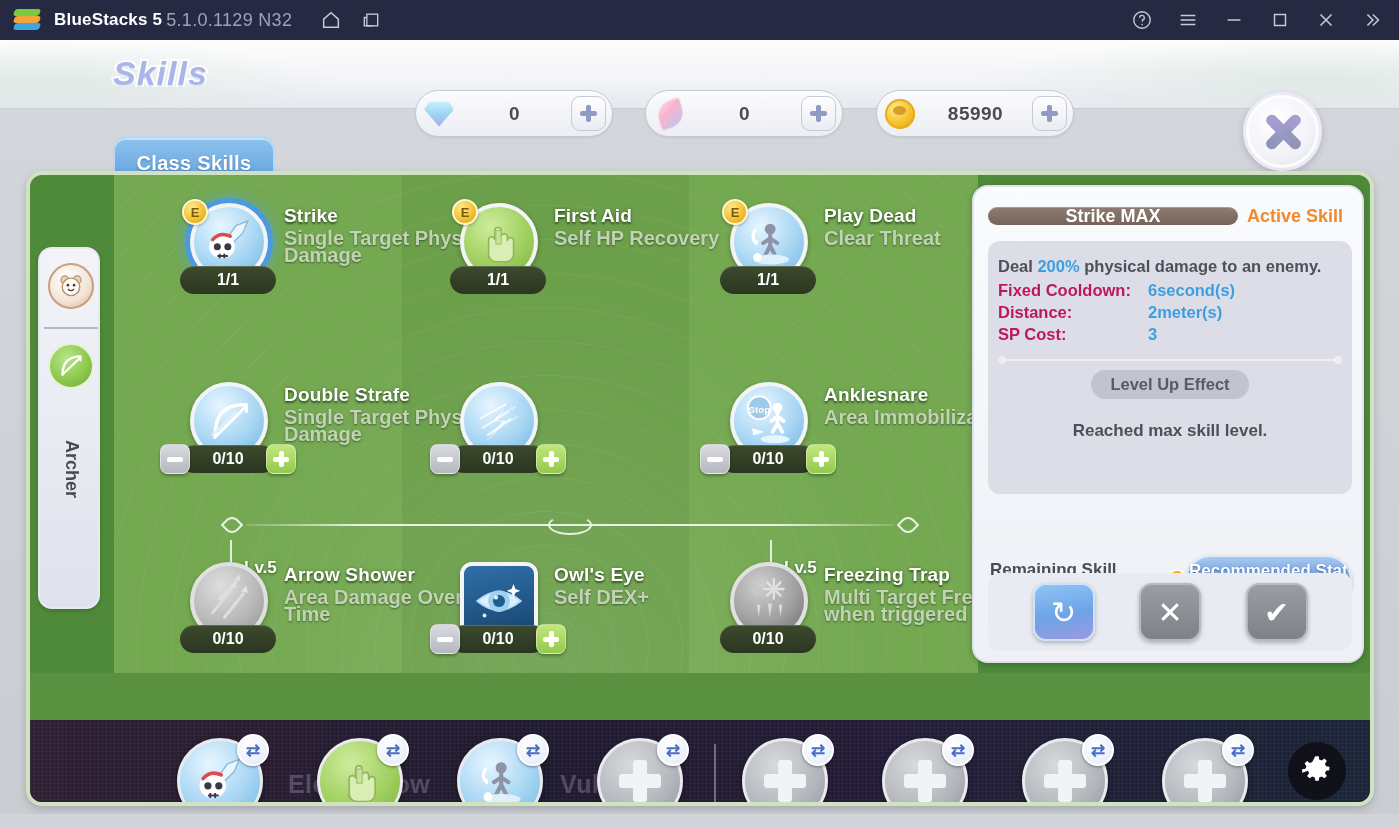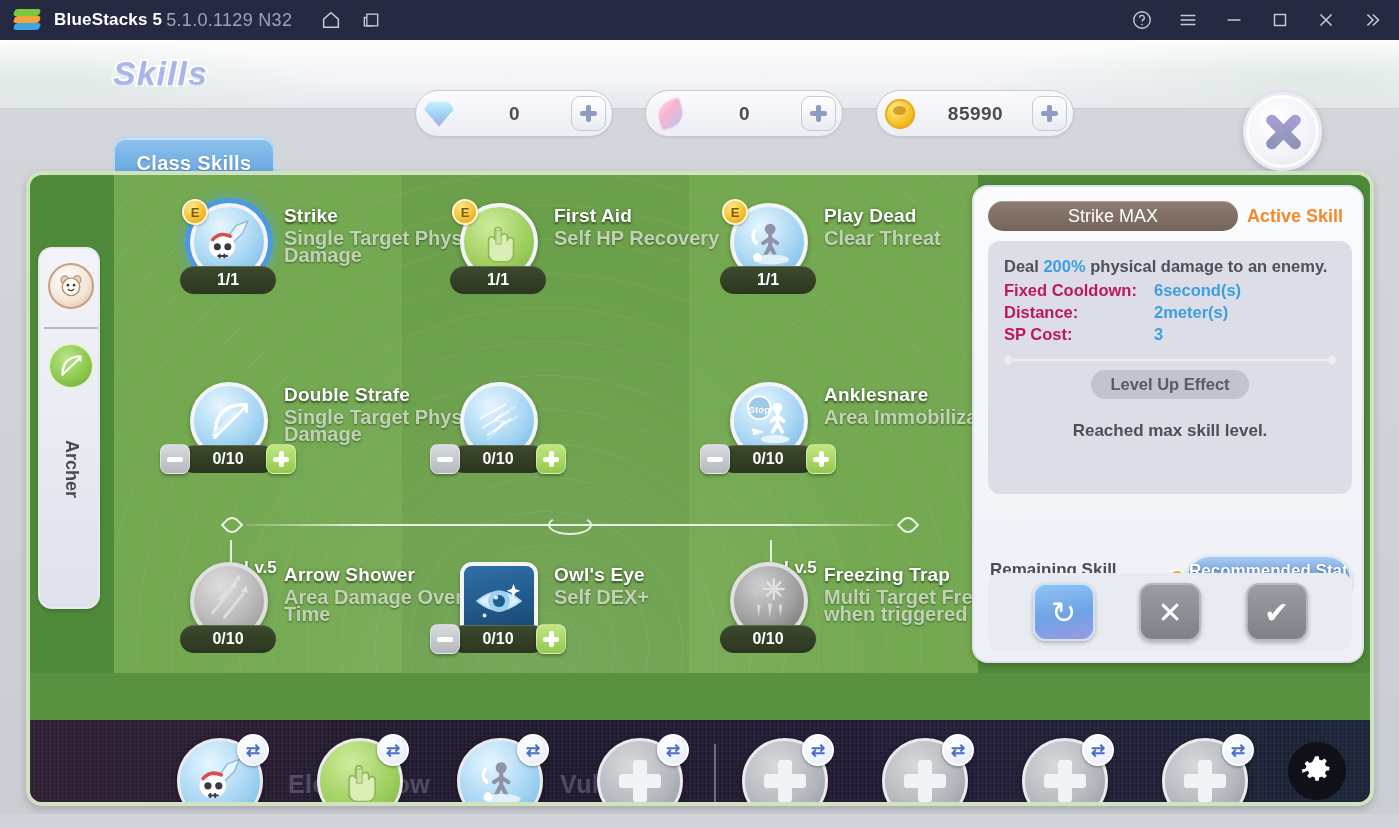--- a/index.html
+++ b/index.html
@@ -248,31 +248,31 @@
 
   
   .info {
     position: absolute; left: 942px; top: 10px; width: 392px; height: 478px;
     background: linear-gradient(180deg,#fafbfd 0%, #eef0f6 100%);
     border: 2px solid #dfe2ec; border-radius: 16px;
     box-shadow: 0 2px 6px rgba(0,0,0,.22);
   }
   .info-head { position: absolute; left: 14px; top: 14px; width: 364px; height: 30px; display: flex; align-items: center; }
   .skill-chip {
-    width: 250px; height: 30px; border-radius: 15px;
+    width: 250px; height: 18px; border-radius: 15px;
     background: linear-gradient(180deg,#8e7c72 0%, #75645b 100%);
-    color: #fff; font-size: 18px; font-weight: normal;
+    color: #fff; font-size: 18px; font-weight: bold;
     display: flex; align-items: center; justify-content: center;
     box-shadow: inset 0 1px 0 rgba(255,255,255,.25);
   }
   .skill-type { flex: 1; text-align: center; color: #f08a2a; font-size: 18px; font-weight: bold; }
 
   .info-body {
     position: absolute; left: 14px; top: 54px; width: 364px; height: 253px;
-    background: #dcdde6; border-radius: 12px; padding: 12px 16px;
+    background: #dcdde6; border-radius: 12px; padding: 12px 10px;
   }
   .desc { font-size: 16.5px; line-height: 26px; color: #4e5059; font-weight: bold; }
   .desc b { color: #3b9fe0; }
   .stat-row { display: flex; font-size: 16.5px; font-weight: bold; line-height: 22px; }
   .stat-k { width: 150px; color: #be185d; }
   .stat-v { color: #3b9fe0; }
   .hr-dots { position: relative; margin: 11px 0 6px; height: 8px; }
   .hr-dots::before { content:""; position:absolute; left:4px; right:4px; top:3px; height:2px; background:#ededf3; }
   .hr-dots i { position: absolute; top: 0; width: 8px; height: 8px; border-radius: 50%; background: #ededf3; }
   .hr-dots i.l { left: 0; } .hr-dots i.r { right: 0; }

